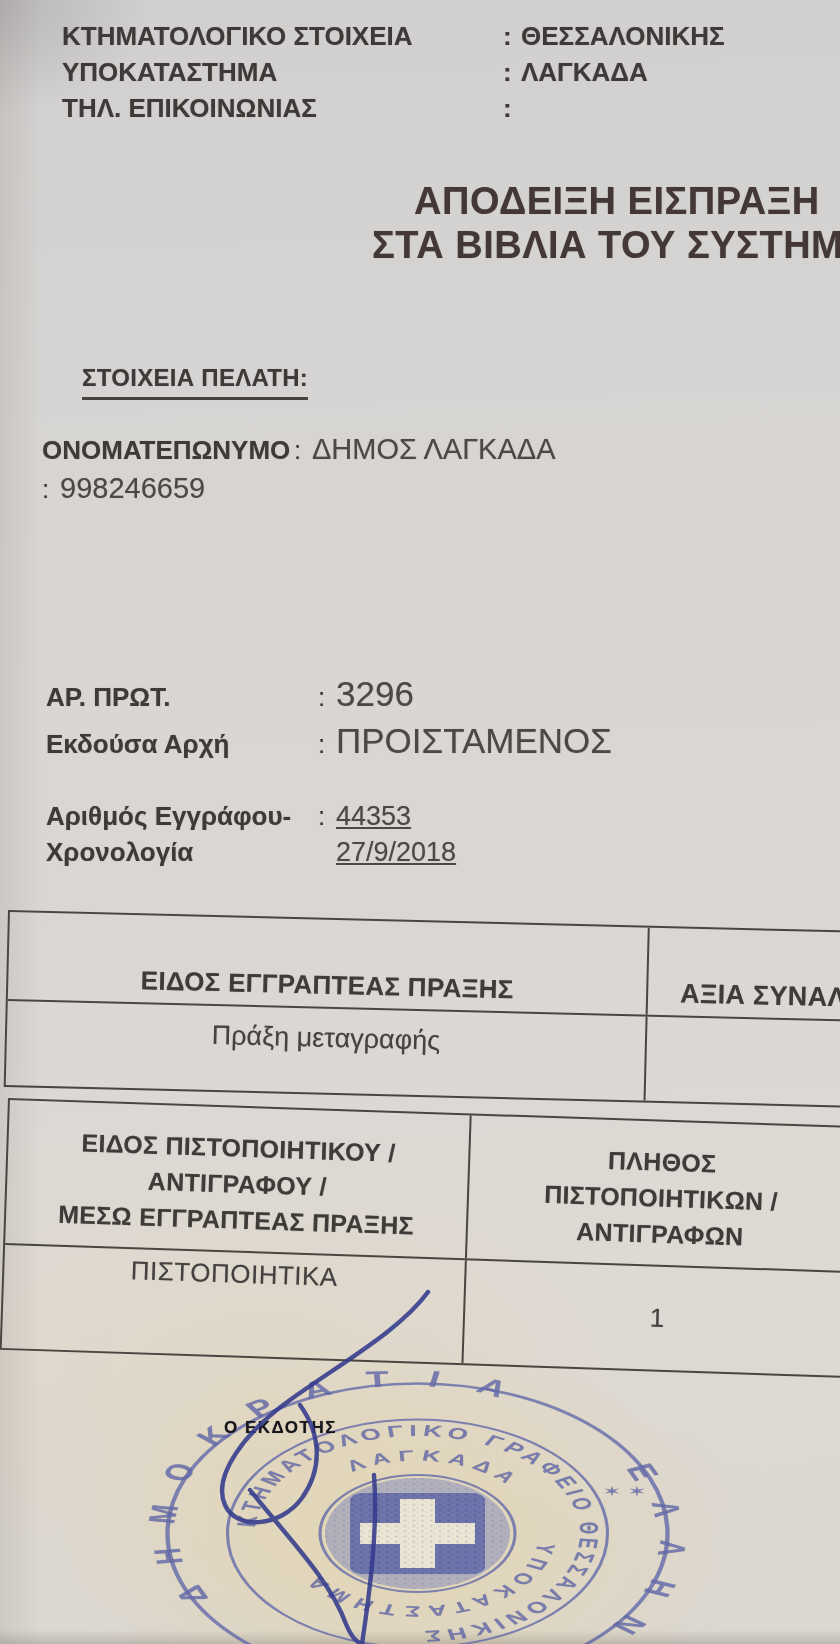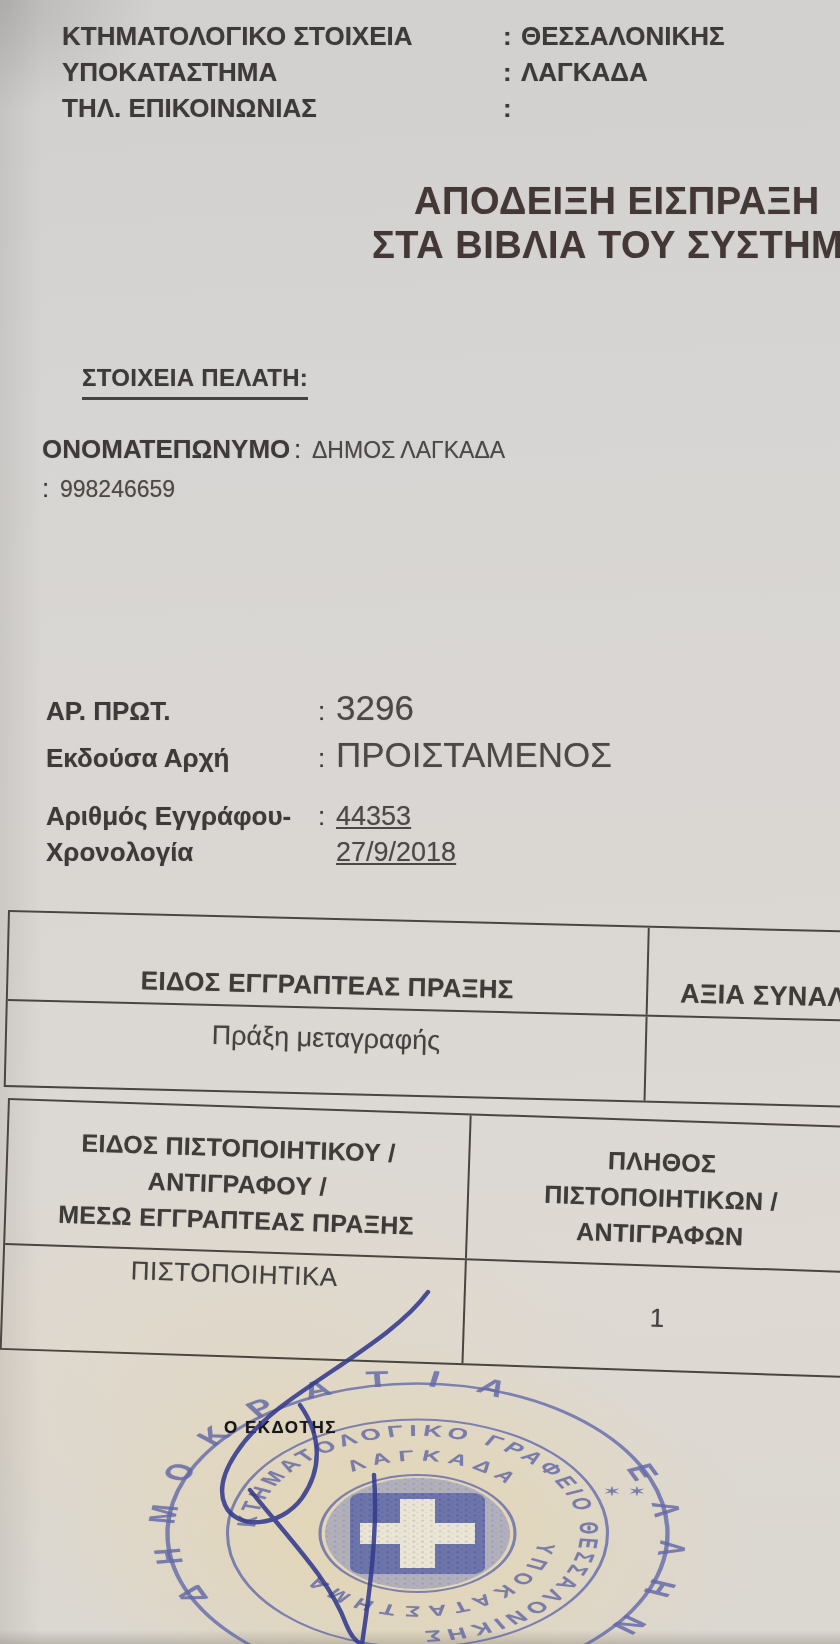--- a/index.html
+++ b/index.html
@@ -24,22 +24,22 @@
   .kvval{font-weight:400; color:#4b4846;}
   .office{left:62px; top:18px; font-size:26px; line-height:36px;}
   .office .kvlabel{width:441px;}
   .office .kvsep{font-weight:700;}
   .title-line{position:absolute; font-size:38px; font-weight:700; letter-spacing:.5px;
     color:#443837; white-space:nowrap;}
   .heading{position:absolute; left:44px; top:364px; font-size:24px; font-weight:700;
     border-bottom:3px solid #46423f; padding-bottom:5px; letter-spacing:.3px;margin-left:38px;}
   .customer{left:42px; top:430px; font-size:26px; line-height:38px;}
   .customer .kvlabel{width:252px;}
-  .customer .kvval{font-size:23px;}
-  .protocol{left:46px; top:686px; font-size:26px; line-height:43px;}
+  .customer .kvval{font-size:29px;}
+  .protocol{left:46px; top:672px; font-size:26px; line-height:43px;}
   .protocol .kvlabel{width:272px;}
   .protocol .kvval{font-size:35px;}
   .docnum{left:46px; top:798px; font-size:26px; line-height:36px;}
   .docnum .kvlabel{width:272px;}
   .docnum .kvval{font-size:27px;text-decoration:underline;}
   
   .tbl{position:absolute; border:2px solid #4a4541; transform-origin:0 0; background:transparent;}
   .tbl .tr{display:flex;}
   .tbl .td{box-sizing:border-box;}
   .t1{left:8px; top:910px; width:1100px; transform:rotate(1.4deg);}

